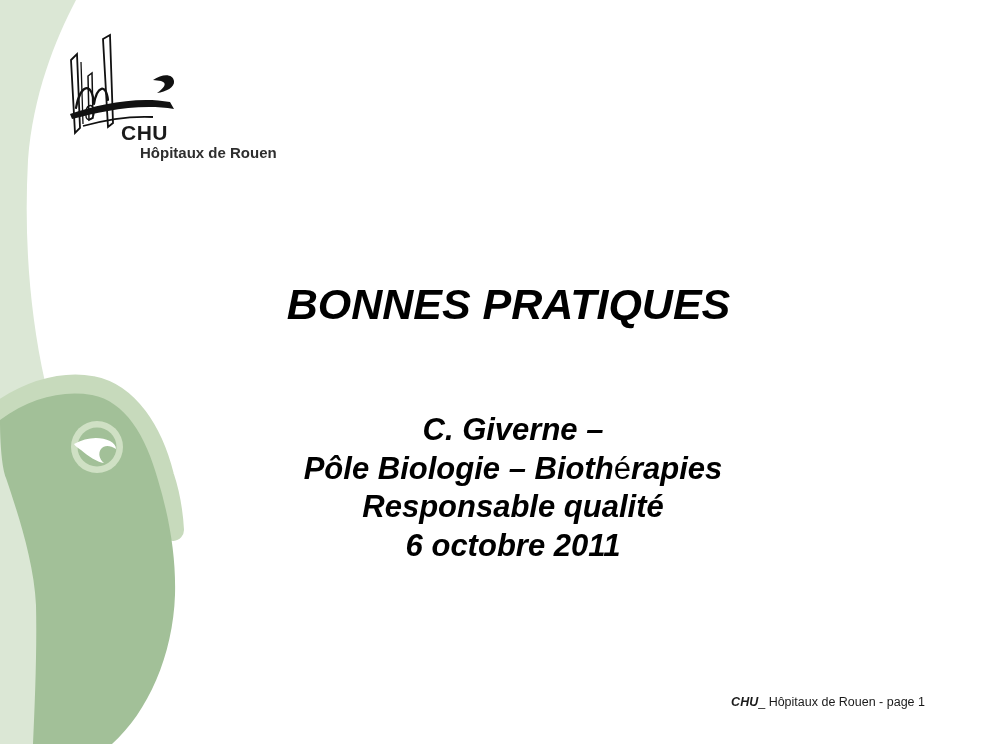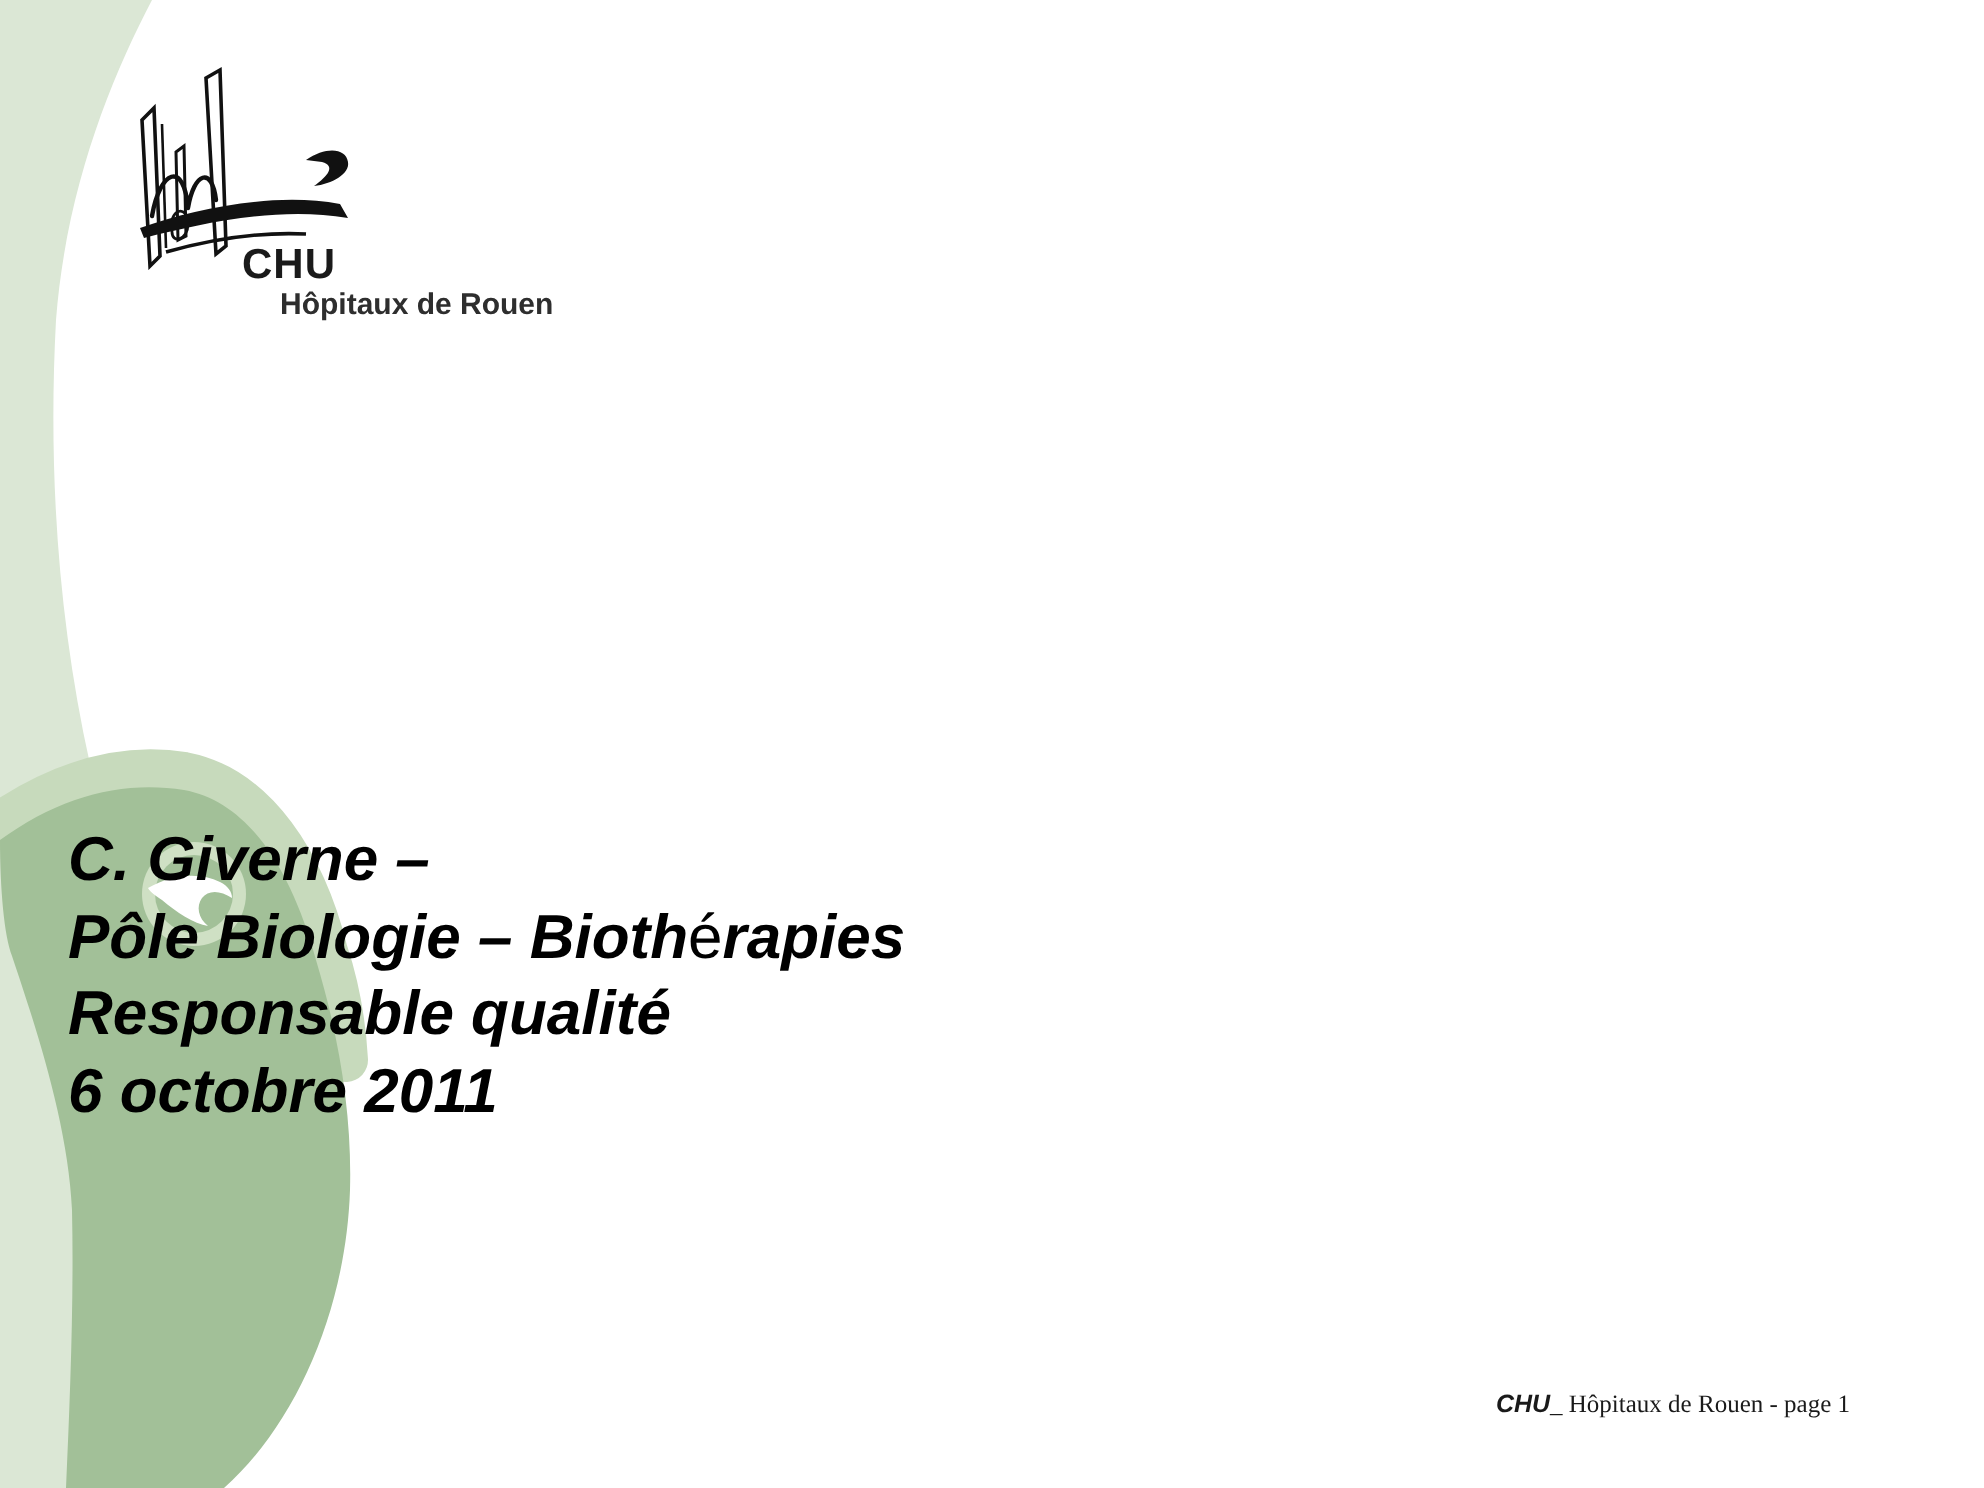--- a/index.html
+++ b/index.html
@@ -42,33 +42,34 @@
     position: absolute; left: 25px; right: 0; top: 283px;
     text-align: center;
     font-size: 43px; font-weight: 700; font-style: italic;
     line-height: 1; color: var(--ink);
     white-space: nowrap;
   }
 
   
   .author-block {
     position: absolute; left: 34px; right: 0; top: 411px;
+    text-align: center;
     font-size: 31px; font-weight: 700; font-style: italic;
     line-height: 38.5px; color: var(--ink);
     white-space: nowrap;
   }
   .accent-char { font-style: normal; font-weight: 400; }
 
   
   .slide-footer {
     position: absolute; right: 67px; top: 695px;
     font-size: 12.5px; color: #1a1a1a; white-space: nowrap;
   }
   .footer-brand { font-weight: 700; font-style: italic; }
-  .footer-rest { font-weight: 400; font-family: Liberation Serif, serif; }
+  .footer-rest { font-weight: 400; }
 </style>
 </head>
 <body>
 
 <div class="slide">
 
   <svg class="deco-svg" width="200" height="744" viewBox="0 0 200 744" aria-hidden="true">
     <path d="M0,0 L76,0 C55,40 33,95 28,160 C24,235 29,310 45,382 C52,410 58,450 60,490 L60,744 L0,744 Z" style="fill:var(--pale-green)"></path>
     <path d="M-6,416 C30,390 62,382 92,387 C128,394 152,432 163,476 C169,494 172,512 173,530" style="fill:none;stroke:var(--band-green);stroke-width:22;stroke-linecap:round"></path>
     <path d="M0,420 C30,398 62,390 92,395 C125,401 146,436 158,480 C170,520 176,558 175,595 C173,655 148,712 112,744 L33,744 C35,700 37,650 36,605 C34,560 16,508 6,478 C2,468 0,444 0,420 Z" style="fill:var(--sage-green)"></path>
@@ -92,20 +93,21 @@
 
       <path d="M95,50 C105,43 115,44 116,51 C117,57 108,62 99,63 C106,58 110,53 103,51 Z" style="fill:#111"></path>
 
       <path d="M12,84 C40,74 80,66 112,72 L116,79 C80,73 42,82 14,89 Z" style="fill:#111"></path>
       <path d="M25,96 C50,89 75,86 95,87" style="fill:none;stroke:#111;stroke-width:1.8"></path>
     </svg>
     <div class="logo-acronym">CHU</div>
     <div class="logo-org">Hôpitaux de Rouen</div>
   </div>
 
+  <div class="slide-title">BONNES PRATIQUES</div>
 
   <div class="author-block">
     <div>C. Giverne –</div>
     <div><span>Pôle Biologie – Bioth</span><span class="accent-char">é</span><span>rapies</span></div>
     <div>Responsable qualité</div>
     <div>6 octobre 2011</div>
   </div>
 
   <div class="slide-footer">
     <span class="footer-brand">CHU</span><span class="footer-rest">_ Hôpitaux de Rouen - page 1</span>

